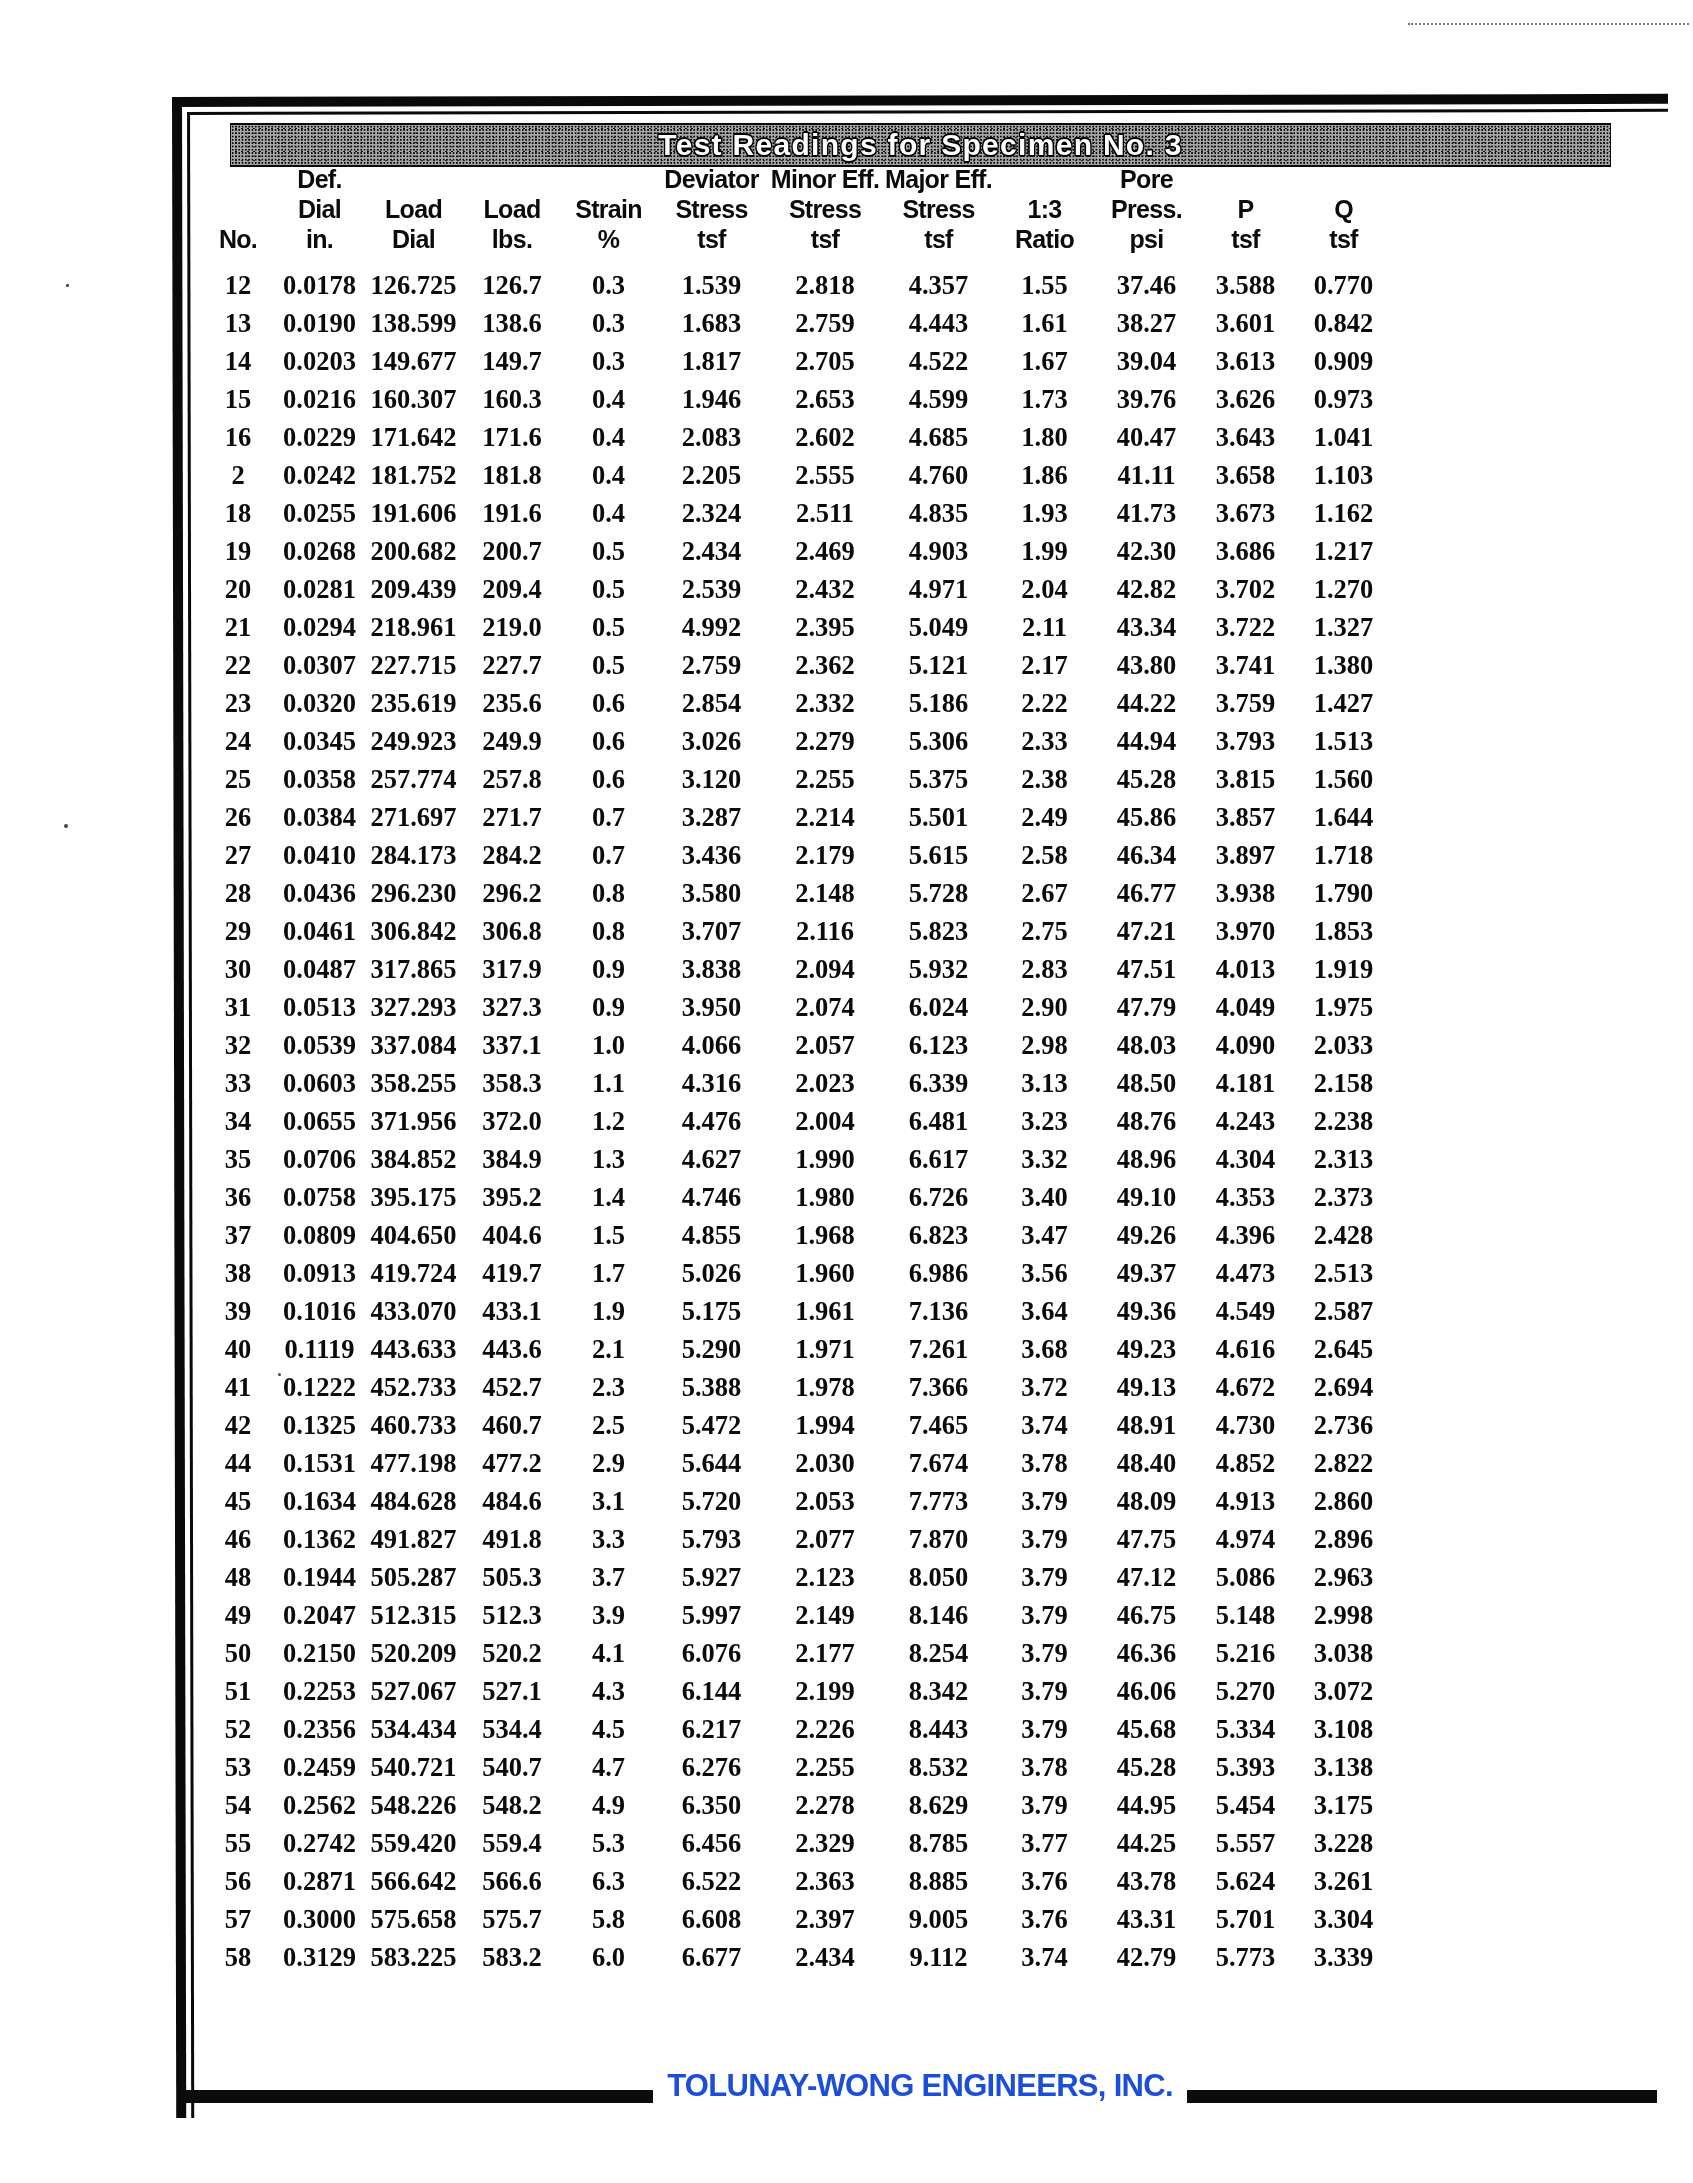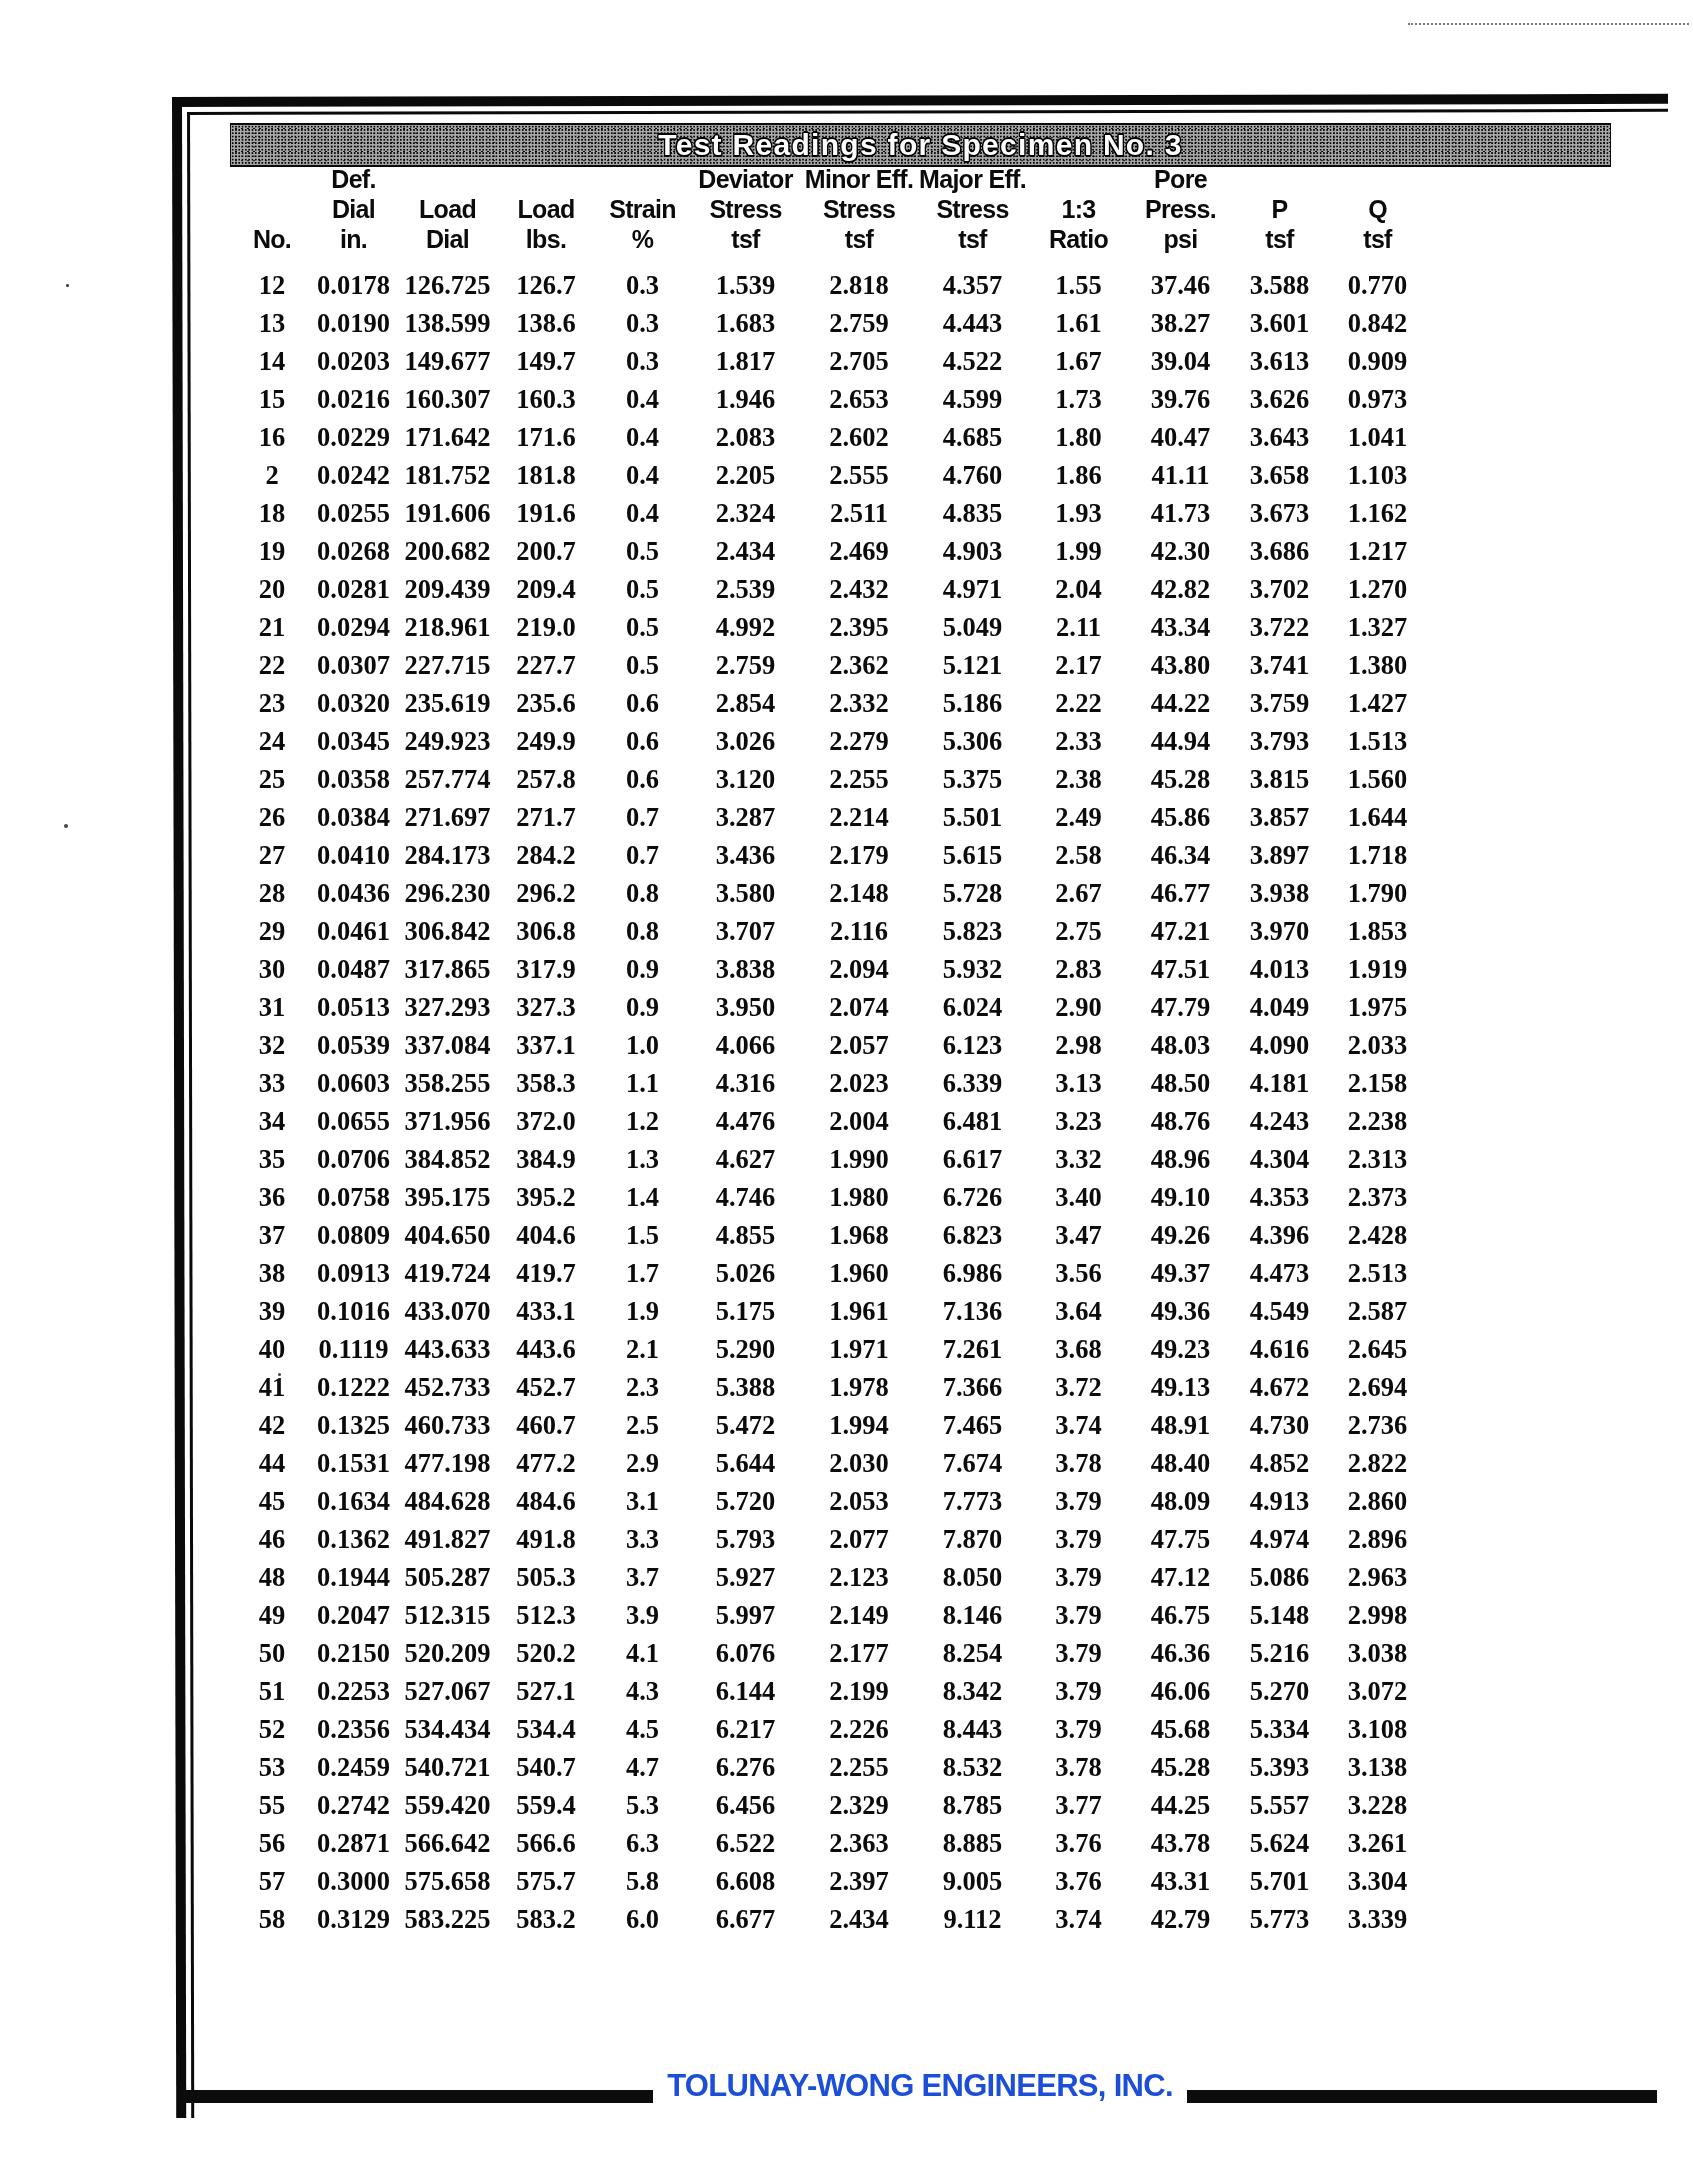--- a/index.html
+++ b/index.html
@@ -69,21 +69,21 @@
     text-shadow:
       1.3px 1.3px 0 #000, -1.3px -1.3px 0 #000,
       1.3px -1.3px 0 #000, -1.3px 1.3px 0 #000,
       0 2px 0 #000, 0 -2px 0 #000;
     white-space: nowrap;
   }
 
   
   table.readings {
     position: absolute;
-    left: 234px;
+    left: 200px;
     top: 164px;
     width: 1191px;
     border-collapse: collapse;
     table-layout: fixed;
   }
   col.c1  { width: 76px; }
   col.c2  { width: 87px; }
   col.c3  { width: 101px; }
   col.c4  { width: 96px; }
   col.c5  { width: 97px; }
@@ -873,20 +873,34 @@
         <td>4.7</td>
         <td>6.276</td>
         <td>2.255</td>
         <td>8.532</td>
         <td>3.78</td>
         <td>45.28</td>
         <td>5.393</td>
         <td>3.138</td>
       </tr>
       <tr>
+        <td>54</td>
+        <td>0.2562</td>
+        <td>548.226</td>
+        <td>548.2</td>
+        <td>4.9</td>
+        <td>6.350</td>
+        <td>2.278</td>
+        <td>8.629</td>
+        <td>3.79</td>
+        <td>44.95</td>
+        <td>5.454</td>
+        <td>3.175</td>
+      </tr>
+      <tr>
         <td>55</td>
         <td>0.2742</td>
         <td>559.420</td>
         <td>559.4</td>
         <td>5.3</td>
         <td>6.456</td>
         <td>2.329</td>
         <td>8.785</td>
         <td>3.77</td>
         <td>44.25</td>

